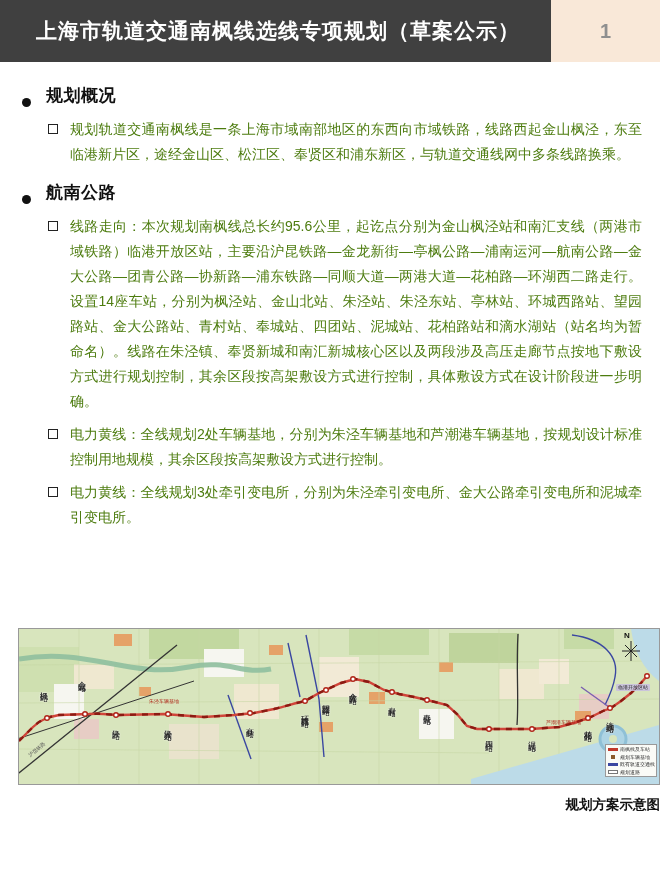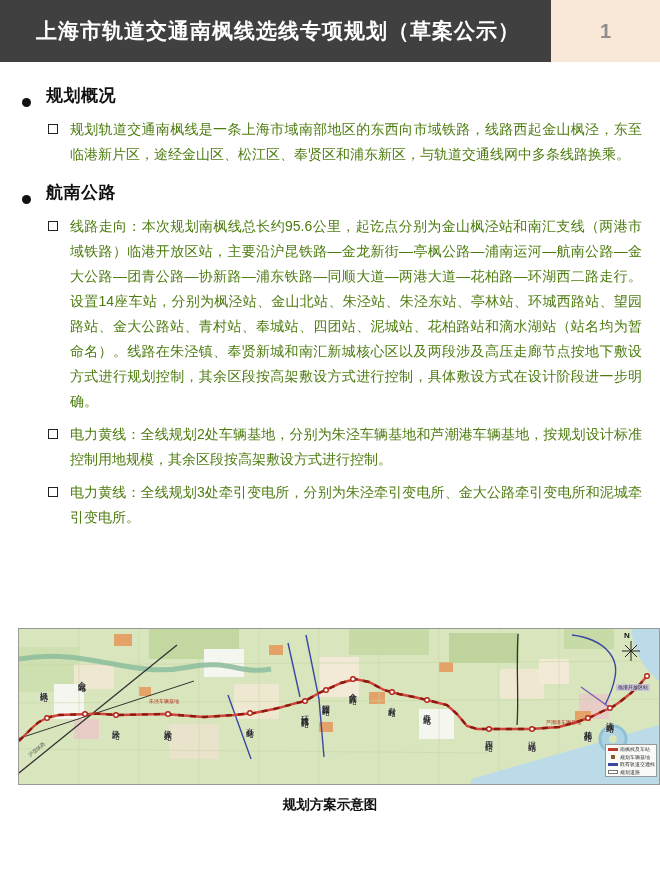--- a/index.html
+++ b/index.html
@@ -36,21 +36,21 @@
   .north-n{position:absolute;left:605px;top:2px;font-size:8px;font-weight:bold;color:#111}
   .legend-box{position:absolute;left:586px;top:115px;width:52px;background:rgba(253,253,248,.95);
               border:1px solid #999;box-sizing:border-box;padding:2px 2px 1px}
   .legend-row{display:flex;align-items:center;margin-bottom:2px}
   .legend-chip{flex:0 0 auto;width:10px;margin-right:2px}
   .chip-route{height:3px;background:#c0392b}
   .chip-depot{width:4px;height:4px;background:#8a5a2a;margin-left:3px;margin-right:5px}
   .chip-metro{height:3px;background:#3a47a1}
   .chip-road{height:4px;background:#fff;border:1px solid #777;box-sizing:border-box}
   .legend-label{font-size:5px;line-height:1.1;color:#333;white-space:nowrap}
-  .caption{position:absolute;top:796px;left:0;width:660px;text-align:center;
+  .caption{position:absolute;top:796px;left:0;width:660px;text-align:right;
            font-size:13.5px;font-weight:bold;color:#111;z-index:5}
 </style>
 </head>
 <body>
 
 <div class="header-bar">
   <span class="header-title">上海市轨道交通南枫线选线专项规划（草案公示）</span>
 </div>
 <div class="page-badge">
   <span class="page-num">1</span>

